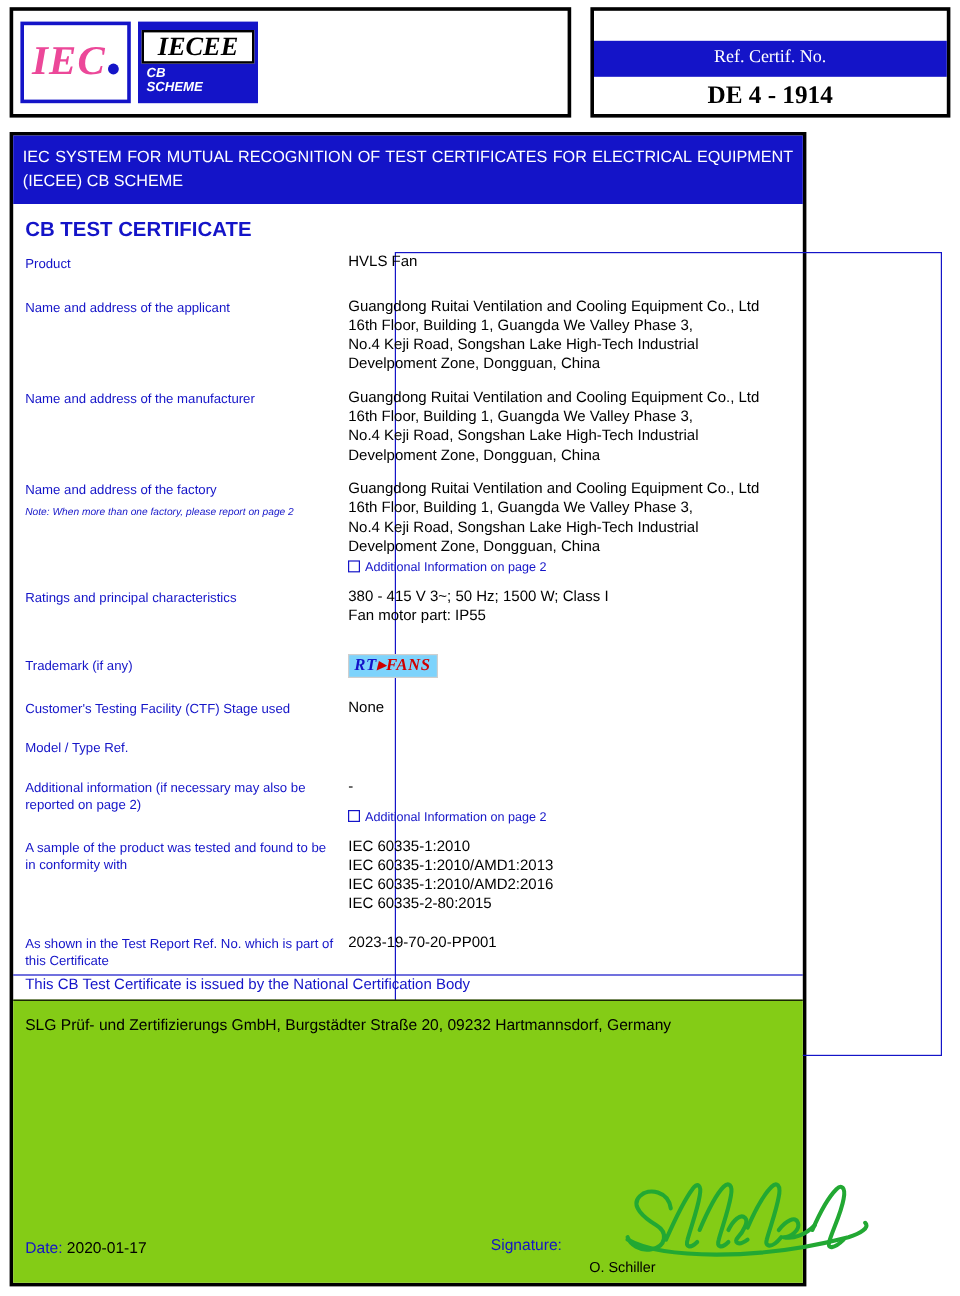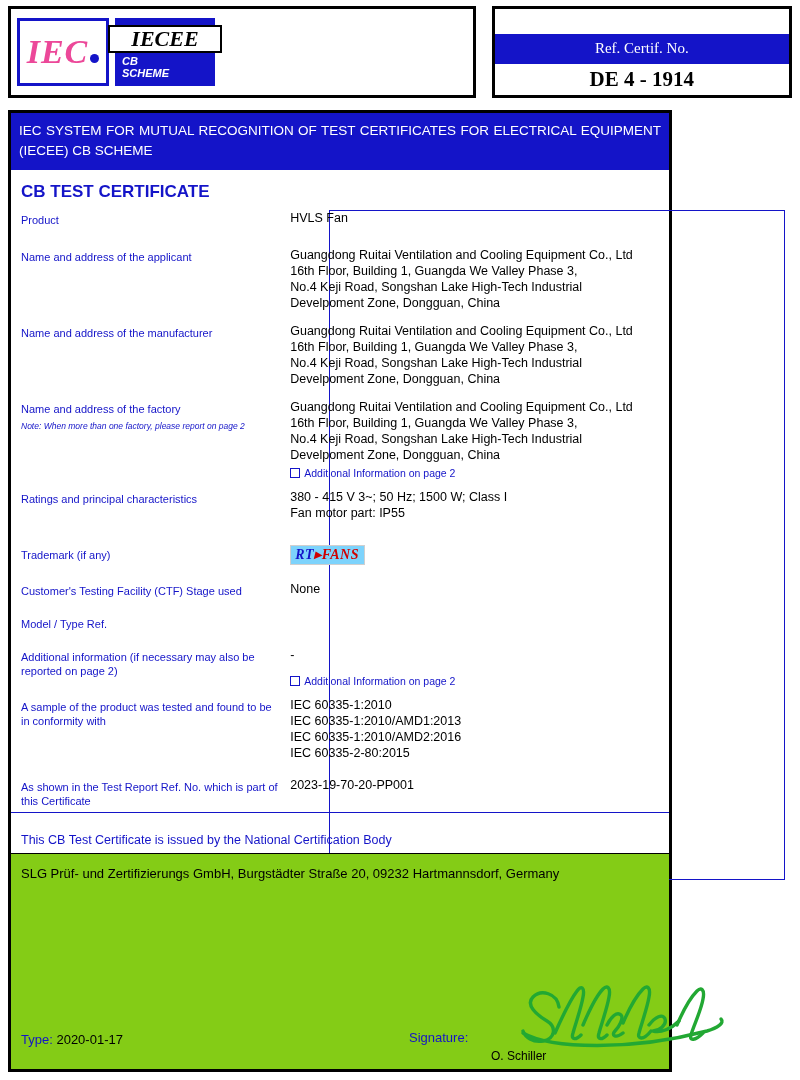--- a/index.html
+++ b/index.html
@@ -77,21 +77,21 @@
     justify-content: center;
     align-items: center;
   }
   .iecee-top {
     background: #ffffff;
     color: #000;
     font-family: "Liberation Serif", serif;
     font-style: italic;
     font-weight: bold;
     font-size: 22px;
-    width: 114px;
+    width: 94px;
     text-align: center;
     line-height: 24px;
     border: 2px solid #000;
     box-sizing: border-box;
   }
   .iecee-bottom {
     color: #ffffff;
     font-family: "Liberation Sans", sans-serif;
     font-style: italic;
     font-weight: bold;
@@ -238,21 +238,21 @@
     letter-spacing: 0.5px;
   }
   .trademark .red {
     color: #d00000;
   }
 
   
   .issuer-line {
     color: #1414c8;
     font-size: 12.5px;
-    padding: 20px 0 6px 10px;
+    padding: 0 0 6px 10px;
     border-top: 1px solid #1414c8;
     margin-top: 4px;
   }
   .issuer-body {
     background: #84cc16;
     flex: 1;
     position: relative;
     border-top: 1px solid #000;
   }
   .issuer-name {
@@ -429,21 +429,21 @@
         <div class="value">2023-19-70-20-PP001</div>
       </div>
     </div>
 
     <div class="issuer-line">This CB Test Certificate is issued by the National Certification Body</div>
 
     <div class="issuer-body">
       <div class="issuer-name">SLG Prüf- und Zertifizierungs GmbH, Burgstädter Straße 20, 09232 Hartmannsdorf, Germany</div>
 
       <div class="date-line">
-        <span>Type:</span>
+        <span>Date:</span>
         <span class="val">2020-01-17</span>
       </div>
 
       <div class="sig-label">Signature:</div>
 
       <svg class="signature" viewBox="0 0 230 70" xmlns="http://www.w3.org/2000/svg">
         <g fill="none" stroke="#22a833" stroke-width="3.4" stroke-linecap="round" stroke-linejoin="round">
           <path d="M48 26 C46 12, 30 8, 22 16 C14 24, 26 34, 36 40 C46 46, 44 58, 32 60 C22 62, 14 56, 12 50"></path>
           <path d="M44 52 C52 34, 60 18, 66 10 C70 4, 74 6, 72 16 C70 28, 64 44, 62 52 C60 58, 64 60, 70 54"></path>
           <path d="M72 44 C78 30, 86 14, 92 8 C96 4, 100 6, 98 16 C96 28, 90 44, 88 52 C86 58, 90 60, 96 54"></path>

